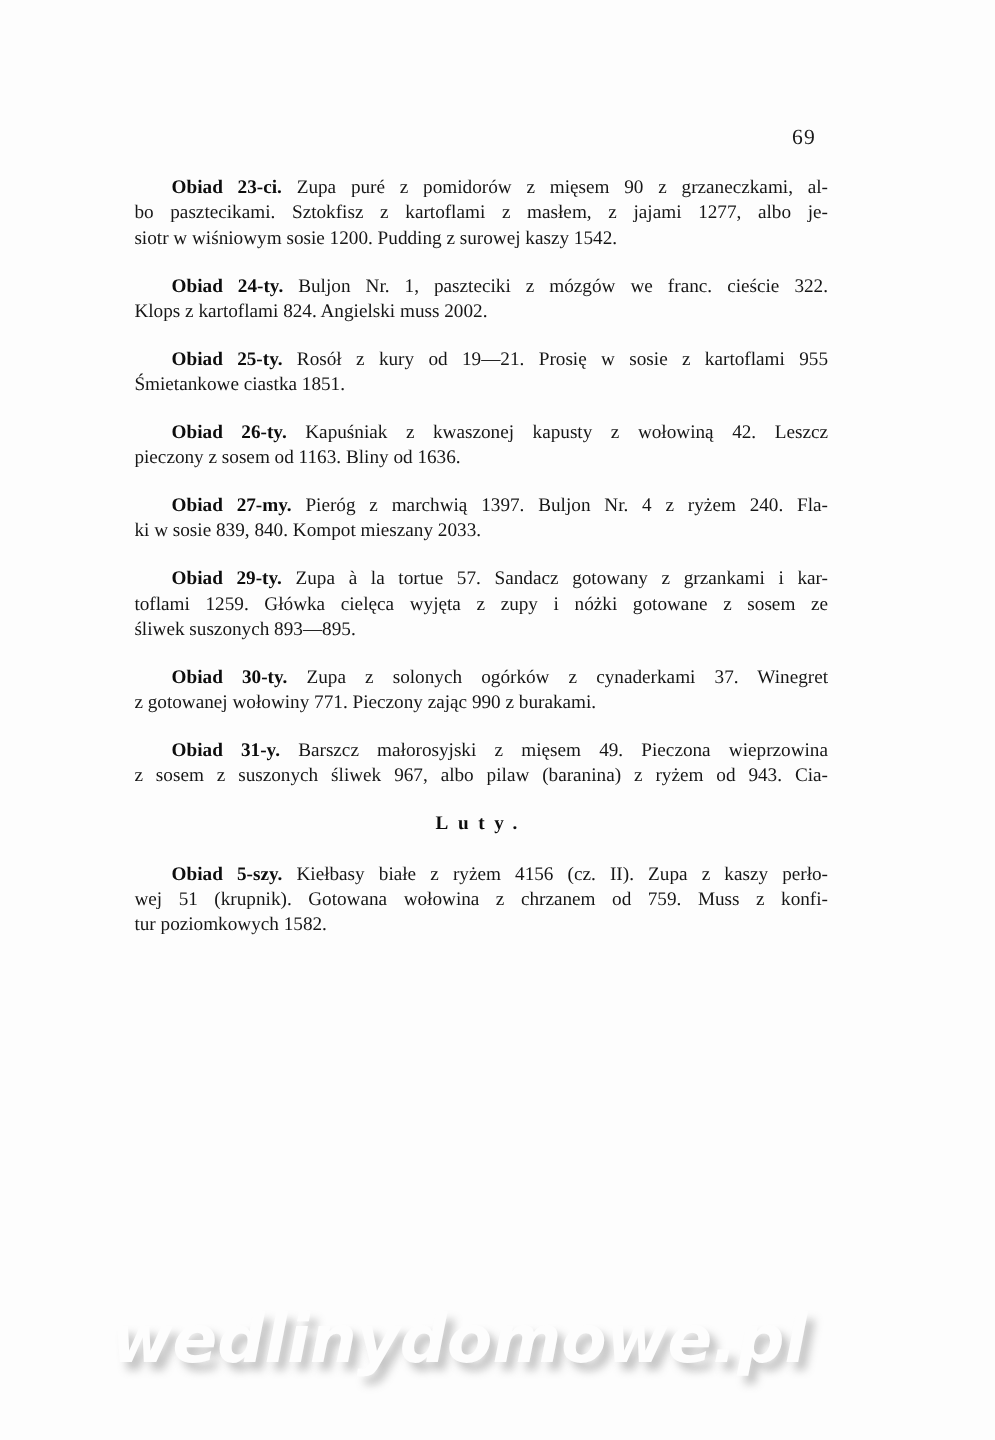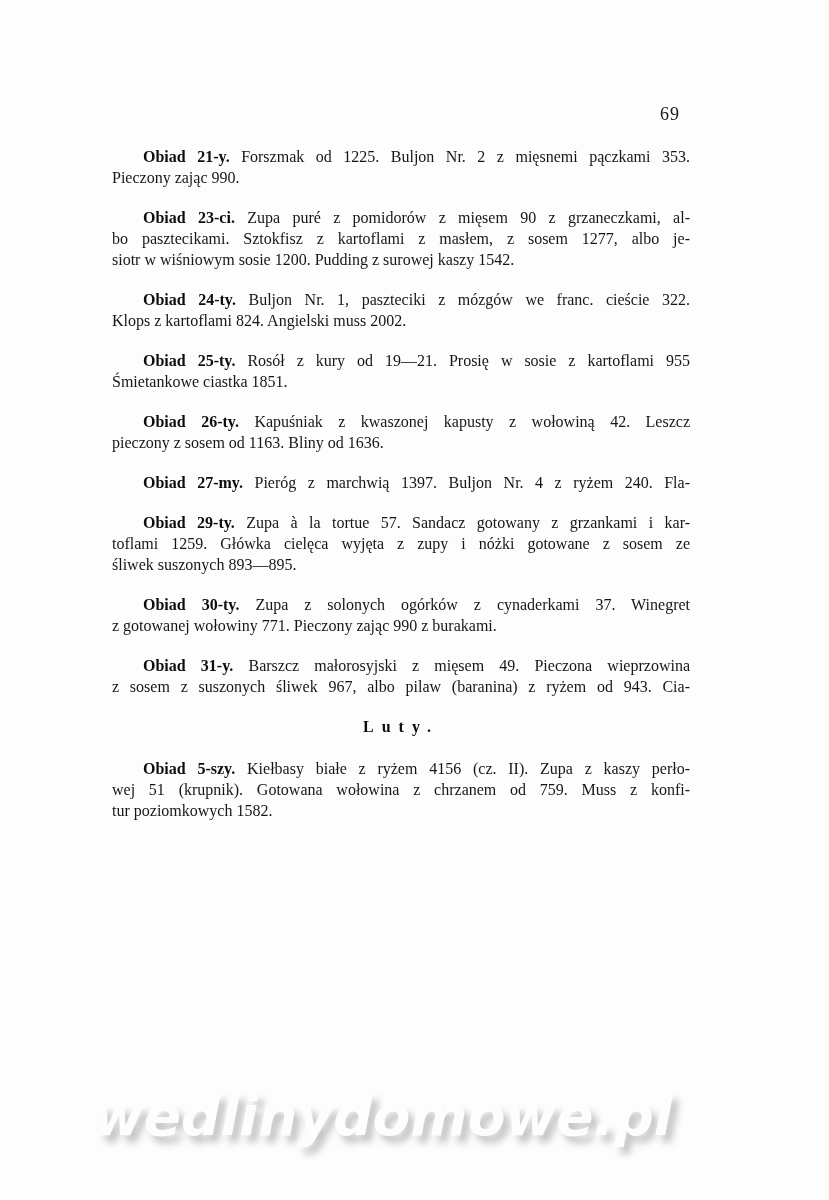--- a/index.html
+++ b/index.html
@@ -81,43 +81,40 @@
   }
 </style>
 </head>
 <body>
 
 <div class="page">
   <div class="page-number">69</div>
 
   <main class="content">
 
-  <p class="para">
-        <span class="line first"><strong class="label">Obiad 21-y.</strong> Forszmak od 1225. Buljon Nr. 2 z mięsnemi pączkami 353.</span>
-        <span class="line last">Pieczony zając 990.</span>
-      </p>
       <p class="para">
         <span class="line first"><strong class="label">Obiad 23-ci.</strong> Zupa puré z pomidorów z mięsem 90 z grzaneczkami, al-</span>
-        <span class="line">bo pasztecikami. Sztokfisz z kartoflami z masłem, z sosem 1277, albo je-</span>
+        <span class="line">bo pasztecikami. Sztokfisz z kartoflami z masłem, z jajami 1277, albo je-</span>
         <span class="line last">siotr w wiśniowym sosie 1200. Pudding z surowej kaszy 1542.</span>
       </p>
       <p class="para">
         <span class="line first"><strong class="label">Obiad 24-ty.</strong> Buljon Nr. 1, paszteciki z mózgów we franc. cieście 322.</span>
         <span class="line last">Klops z kartoflami 824. Angielski muss 2002.</span>
       </p>
       <p class="para">
         <span class="line first"><strong class="label">Obiad 25-ty.</strong> Rosół z kury od 19—21. Prosię w sosie z kartoflami 955</span>
         <span class="line last">Śmietankowe ciastka 1851.</span>
       </p>
       <p class="para">
         <span class="line first"><strong class="label">Obiad 26-ty.</strong> Kapuśniak z kwaszonej kapusty z wołowiną 42. Leszcz</span>
         <span class="line last">pieczony z sosem od 1163. Bliny od 1636.</span>
       </p>
       <p class="para">
         <span class="line first"><strong class="label">Obiad 27-my.</strong> Pieróg z marchwią 1397. Buljon Nr. 4 z ryżem 240. Fla-</span>
+        <span class="line last">ki w sosie 839, 840. Kompot mieszany 2033.</span>
       </p>
       <p class="para">
         <span class="line first"><strong class="label">Obiad 29-ty.</strong> Zupa à la tortue 57. Sandacz gotowany z grzankami i kar-</span>
         <span class="line">toflami 1259. Główka cielęca wyjęta z zupy i nóżki gotowane z sosem ze</span>
         <span class="line last">śliwek suszonych 893—895.</span>
       </p>
       <p class="para">
         <span class="line first"><strong class="label">Obiad 30-ty.</strong> Zupa z solonych ogórków z cynaderkami 37. Winegret</span>
         <span class="line last">z gotowanej wołowiny 771. Pieczony zając 990 z burakami.</span>
       </p>

